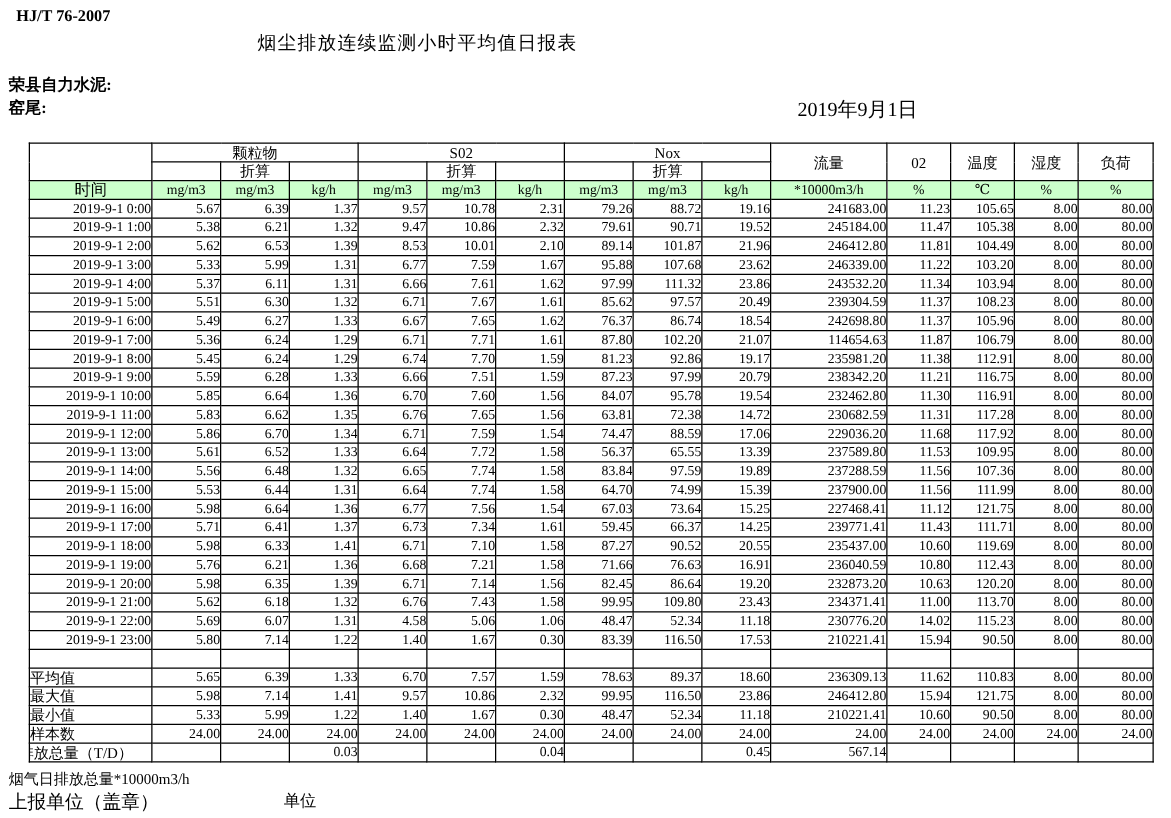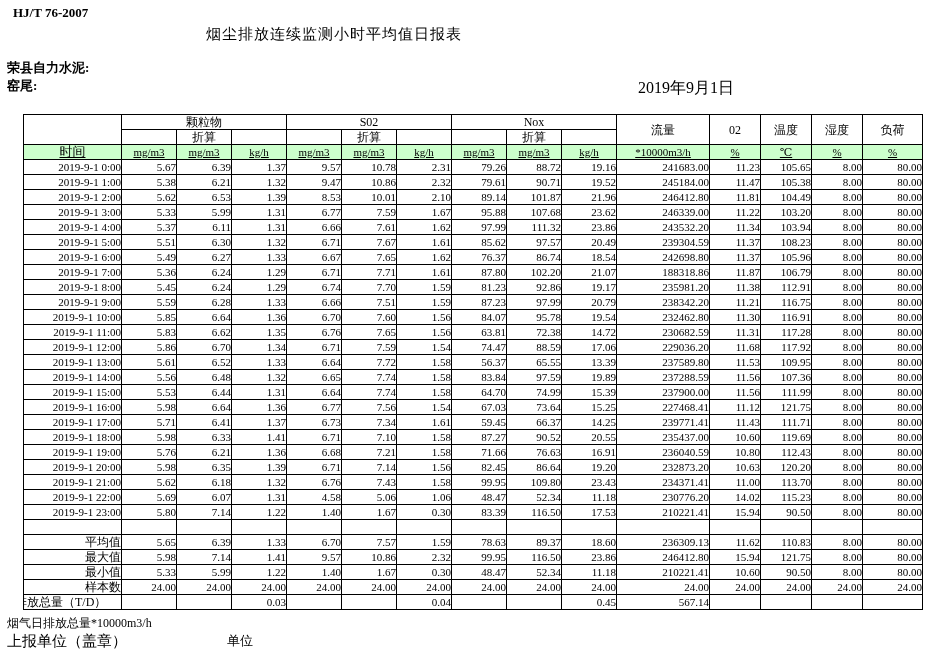--- a/index.html
+++ b/index.html
@@ -19,25 +19,25 @@
     border-collapse:collapse;table-layout:fixed;
     font-size:11px;
   }
   table.report th, table.report td{
     border:1px solid #000;padding:0;height:14px;line-height:14px;
     overflow:hidden;white-space:nowrap;font-weight:normal;
   }
   table.report{border:1px solid #000;}
   tr.group-row th{font-size:12px;text-align:center;}
   tr.sub-row th{font-size:12px;text-align:center;}
-  tr.units-row th{background:#ccffcc;text-align:center;font-size:11px;text-decoration:underline;}
+  tr.units-row th{background:#ccffcc;text-align:center;font-size:11px;}
   tr.units-row th.time-head{font-size:13px;}
   td.t{text-align:right;padding-right:4px;}
   td.n{text-align:right;padding-right:7px;}
-  td.sum-label{text-align:right;padding-right:3px;font-size:12px;}
+  td.sum-label{padding-right:3px;font-size:12px;}
   td.total-cell{position:relative;overflow:visible;}
   td.total-cell .total-label{
     position:absolute;left:-21px;bottom:0px;font-size:12px;white-space:nowrap;
   }
   .footer-note{left:7px;top:615px;font-size:12px;}
   .footer-line1{left:7px;top:632px;font-size:15px;}
   .footer-unit{left:210px;top:632px;font-size:13px;margin-left:17px;}
 </style>
 </head>
 <body>
@@ -231,21 +231,21 @@
         <td class="t">2019-9-1 7:00</td>
         <td class="n">5.36</td>
         <td class="n">6.24</td>
         <td class="n">1.29</td>
         <td class="n">6.71</td>
         <td class="n">7.71</td>
         <td class="n">1.61</td>
         <td class="n">87.80</td>
         <td class="n">102.20</td>
         <td class="n">21.07</td>
-        <td class="n">188318.86</td>
+        <td class="n">114654.63</td>
         <td class="n">11.87</td>
         <td class="n">106.79</td>
         <td class="n">8.00</td>
         <td class="n">80.00</td>
       </tr>
       <tr>
         <td class="t">2019-9-1 8:00</td>
         <td class="n">5.45</td>
         <td class="n">6.24</td>
         <td class="n">1.29</td>

